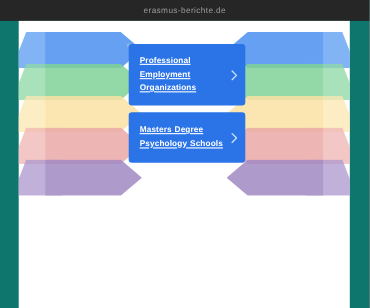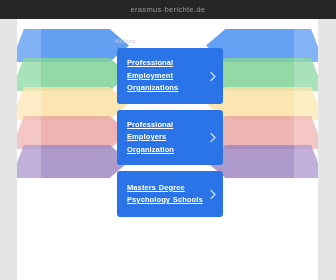--- a/index.html
+++ b/index.html
@@ -11,21 +11,21 @@
     height: 280px;
     background: #262626;
     font-family: "Liberation Sans", sans-serif;
     overflow: hidden;
   }
 
   #app {
     position: relative;
     width: 336px;
     height: 280px;
-    background: #e5e5e5;
+    background: #0f766e;
   }
 
   
   .topbar {
     position: absolute;
     top: 0; left: 0;
     width: 336px;
     height: 19px;
     background: #262626;
     display: flex;
@@ -100,21 +100,21 @@
     left: 98px;
     font-size: 4.5px;
     color: #c9c9c9;
     letter-spacing: 0.4px;
     white-space: nowrap;
   }
 
   
   .cards {
     position: absolute;
-    top: 29px;
+    top: 21px;
     left: 100px;
     width: 106px;
   }
   .card {
     position: relative;
     width: 106px;
     background: #2b74e8;
     border-radius: 3px;
     margin-bottom: 6px;
     padding: 9px 18px 9px 10px;
@@ -209,28 +209,20 @@
 
       <div class="card" style="background: rgb(43, 116, 232);">
         <span class="card-title">Professional Employment Organizations</span>
         <span class="card-chevron" style="color: rgb(207, 224, 251);">
           <svg viewBox="0 0 6 10" width="6" height="10" aria-hidden="true">
             <path d="M1 1 L5 5 L1 9" fill="none" stroke="currentColor" stroke-width="1.2" stroke-linecap="round" stroke-linejoin="round"></path>
           </svg>
         </span>
       </div>
 
-      <div class="card" style="background: rgb(43, 116, 232);">
-        <span class="card-title">Professional Employers Organization</span>
-        <span class="card-chevron" style="color: rgb(207, 224, 251);">
-          <svg viewBox="0 0 6 10" width="6" height="10" aria-hidden="true">
-            <path d="M1 1 L5 5 L1 9" fill="none" stroke="currentColor" stroke-width="1.2" stroke-linecap="round" stroke-linejoin="round"></path>
-          </svg>
-        </span>
-      </div>
 
       <div class="card" style="background: rgb(43, 116, 232);">
         <span class="card-title">Masters Degree Psychology Schools</span>
         <span class="card-chevron" style="color: rgb(207, 224, 251);">
           <svg viewBox="0 0 6 10" width="6" height="10" aria-hidden="true">
             <path d="M1 1 L5 5 L1 9" fill="none" stroke="currentColor" stroke-width="1.2" stroke-linecap="round" stroke-linejoin="round"></path>
           </svg>
         </span>
       </div>
 

